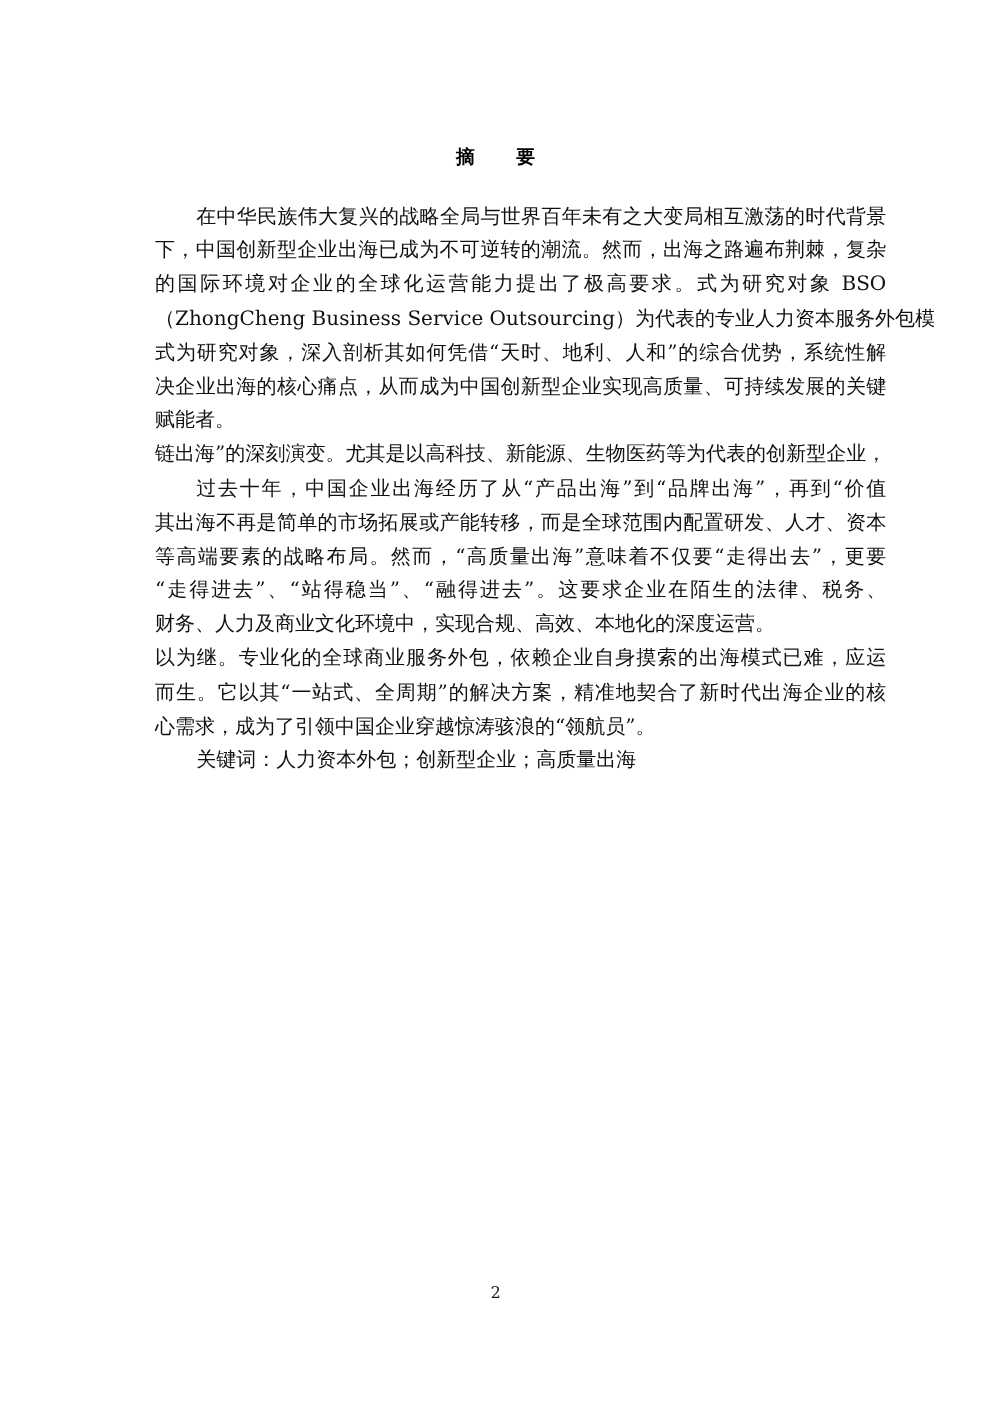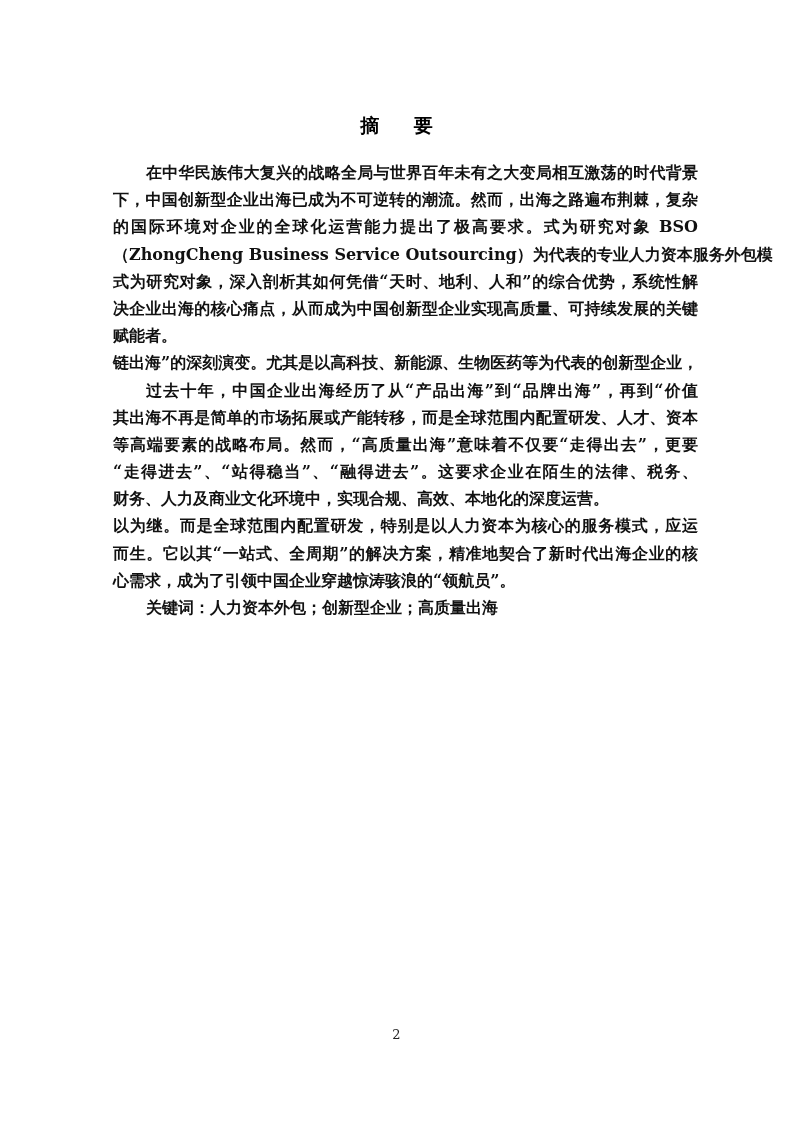--- a/index.html
+++ b/index.html
@@ -23,33 +23,32 @@
     background: #ffffff;
   }
   .title {
     position: absolute;
     top: 112px;
     left: 0;
     width: 793px;
     text-align: center;
     font-family: "DejaVu Sans", "Liberation Sans", sans-serif;
     font-weight: bold;
-    font-size: 19px;
+    font-size: 15px;
     letter-spacing: 14px;
     line-height: 26px;
     color: #000000;
     padding-left: 14px;
     box-sizing: border-box;
   }
   .body-text {
     position: absolute;
     top: 159px;
-    left: 113px;
+    left: 124px;
     width: 585px;
-    font-weight: bold;
   }
   .line {
     display: block;
     height: 27.2px;
     line-height: 27.2px;
     font-size: 16px;
     white-space: nowrap;
     text-align: justify;
     text-align-last: justify;
     color: #111111;
@@ -100,21 +99,21 @@
     <div>
       <span class="line">链出海”的深刻演变。尤其是以高科技、新能源、生物医药等为代表的创新型企业，</span>
       <span class="line indent">过去十年，中国企业出海经历了从“产品出海”到“品牌出海”，再到“价值</span>
       <span class="line">其出海不再是简单的市场拓展或产能转移，而是全球范围内配置研发、人才、资本</span>
       <span class="line">等高端要素的战略布局。然而，“高质量出海”意味着不仅要“走得出去”，更要</span>
       <span class="line">“走得进去”、“站得稳当”、“融得进去”。这要求企业在陌生的法律、税务、</span>
       <span class="line last">财务、人力及商业文化环境中，实现合规、高效、本地化的深度运营。</span>
     </div>
 
     <div>
-      <span class="line">以为继。而是全球范围内配置研发，特别是以人力资本为核心的服务模式，应运</span>
+      <span class="line">以为继。专业化的全球商业服务外包，依赖企业自身摸索的出海模式已难，应运</span>
       <span class="line">而生。它以其“一站式、全周期”的解决方案，精准地契合了新时代出海企业的核</span>
       <span class="line last">心需求，成为了引领中国企业穿越惊涛骇浪的“领航员”。</span>
     </div>
 
     <div class="keywords">
       <span>关键词：</span><span>人力资本外包；创新型企业；高质量出海</span>
     </div>
   </div>
 
   <div class="page-number">2</div>

